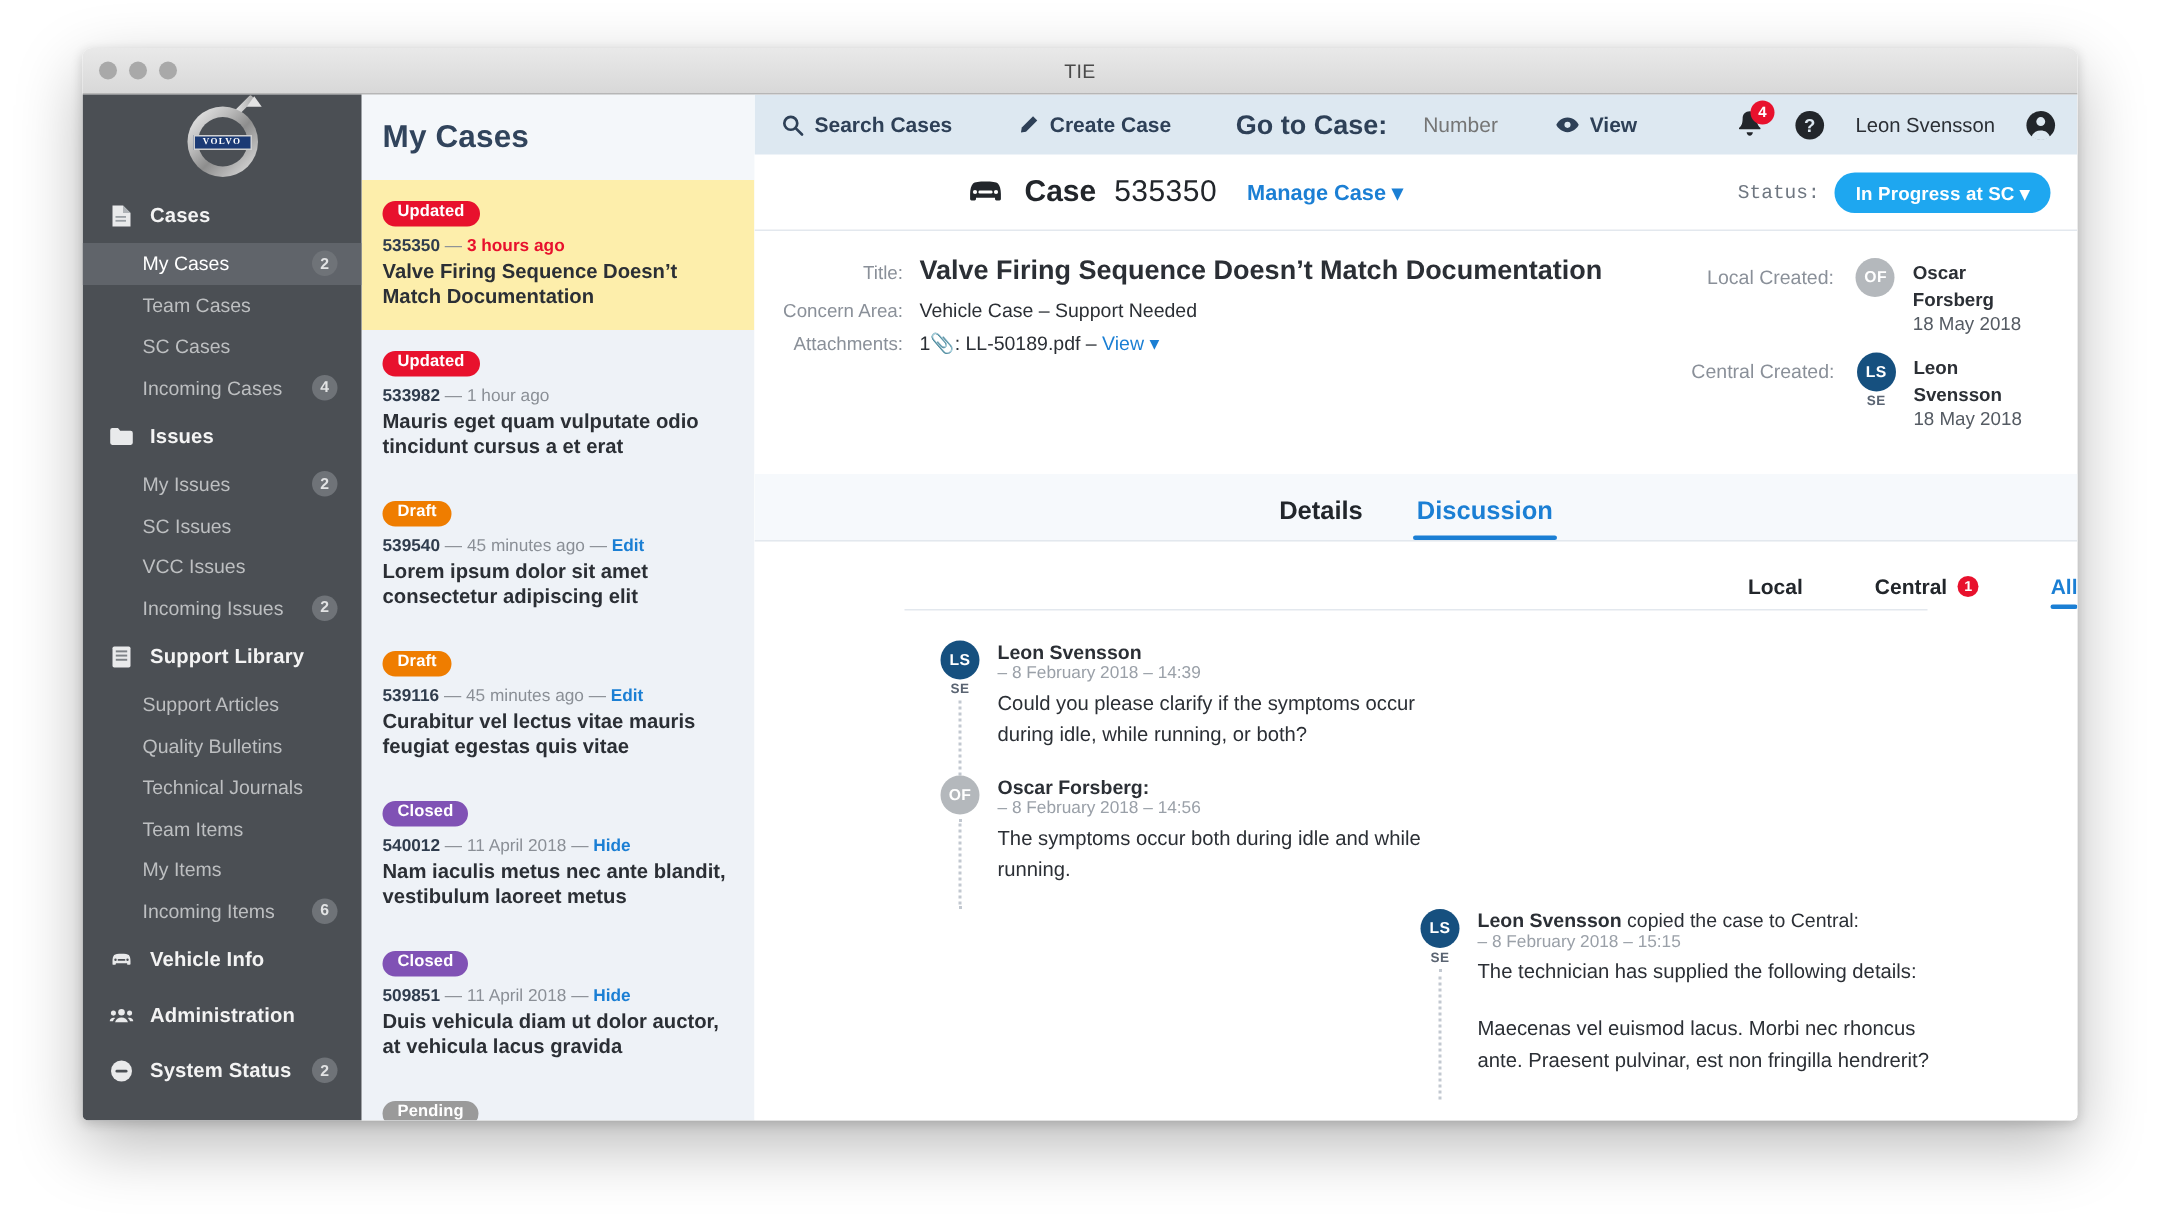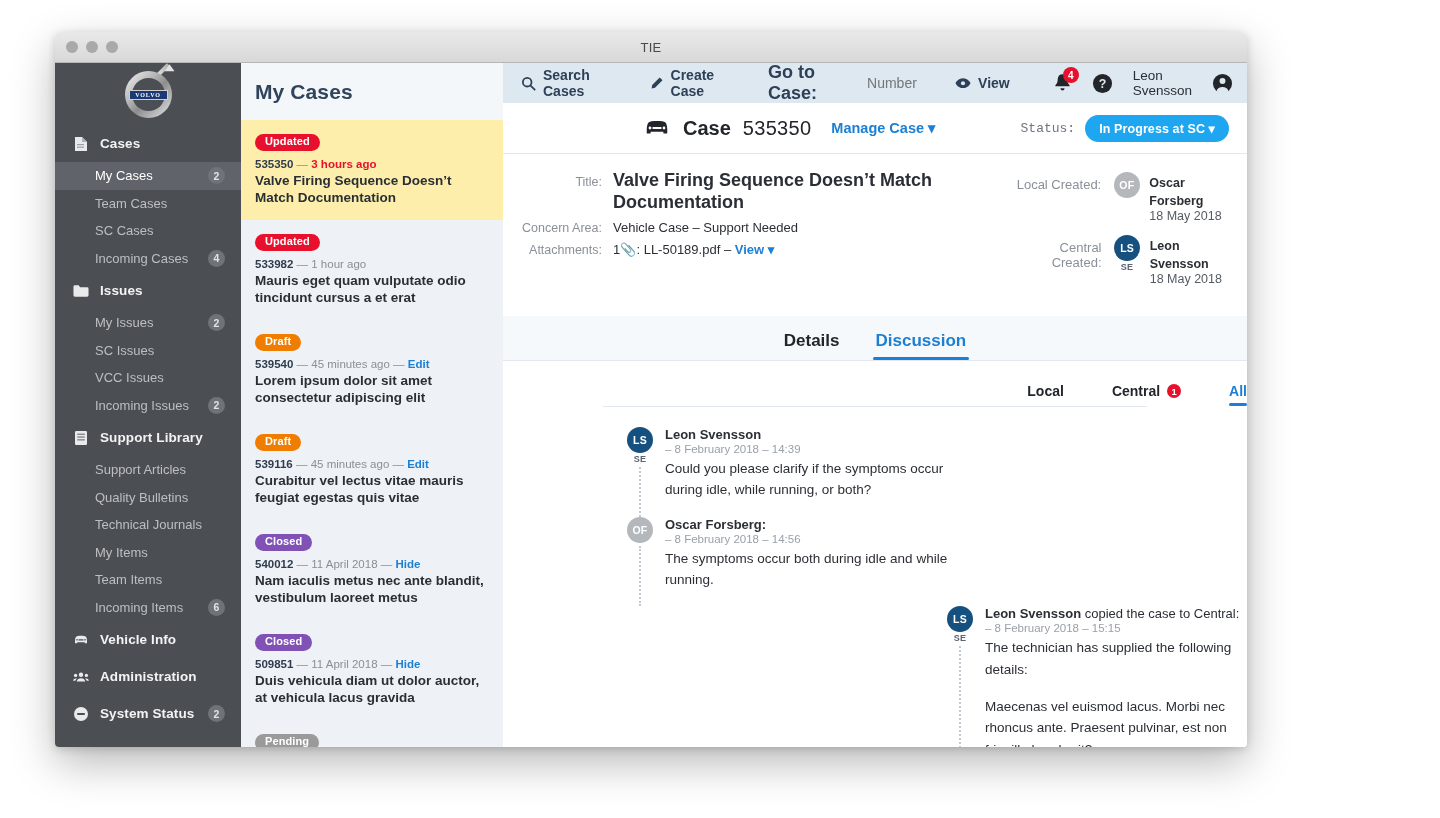--- a/index.html
+++ b/index.html
@@ -7,21 +7,21 @@
     width: 1440px; height: 818px;
     background: #ffffff;
     font-family: "Liberation Sans", sans-serif;
     overflow: hidden;
   }
 
   
   .desktop { position: relative; width: 1440px; height: 818px; background: #ffffff; }
   .window {
     position: absolute; left: 55px; top: 32px;
-    width: 1192px; height: 715px;
+    width: 1330px; height: 715px;
     border-radius: 6px 6px 4px 4px;
     background: #ffffff;
     box-shadow: 0 16px 44px rgba(0,0,0,0.28), 0 2px 8px rgba(0,0,0,0.16);
     overflow: hidden;
   }
   .titlebar {
     height: 31px; width: 100%;
     background: linear-gradient(180deg,#e9e9e9 0%, #d8d8d8 100%);
     border-bottom: 1px solid #b6b6b6;
     position: relative;
@@ -147,21 +147,21 @@
     background: #1ea7f0; color: #fff; font-size: 12.5px; font-weight: 700;
     border-radius: 14px; padding: 6px 14px; letter-spacing: 0.1px;
   }
 
   .case-info { display: flex; padding: 16px 18px 18px 0; flex: 0 0 auto; }
   .info-left { width: 620px; }
   .info-row { display: flex; margin-bottom: 7px; align-items: baseline; }
   .info-lbl { width: 110px; text-align: right; color: #8a9099; font-size: 12.5px; padding-right: 11px; flex: 0 0 110px; }
   .info-val { color: #2b2f35; font-size: 13px; }
   .info-val.title { font-size: 18px; font-weight: 700; line-height: 1.2; }
-  .info-val .lnk { color: #1b7fd4; font-weight: 700; }
+  .info-val .lnk { color: #1b7fd4; font-weight: 400; }
   .info-right { margin-left: auto; padding-top: 2px; }
   .created-row { display: flex; align-items: flex-start; margin-bottom: 12px; }
   .created-lbl { color: #8a9099; font-size: 13px; padding-right: 11px; text-align: right; width: 120px; padding-top: 5px; }
   .avatar-col { width: 34px; display: flex; flex-direction: column; align-items: center; }
   .avatar {
     width: 26px; height: 26px; border-radius: 50%;
     display: flex; align-items: center; justify-content: center;
     color: #fff; font-size: 10.5px; font-weight: 700; letter-spacing: 0.2px;
   }
   .avatar.grey { background: #b4b8bc; }
@@ -304,24 +304,24 @@
             <div class="nav-item">
               <span>Support Articles</span>
             </div>
             <div class="nav-item">
               <span>Quality Bulletins</span>
             </div>
             <div class="nav-item">
               <span>Technical Journals</span>
             </div>
             <div class="nav-item">
+              <span>Team Items</span>
+            </div>
+            <div class="nav-item">
               <span>My Items</span>
-            </div>
-            <div class="nav-item">
-              <span>Team Items</span>
             </div>
             <div class="nav-item">
               <span>Incoming Items</span>
               <span class="badge-pill">6</span>
             </div>
             <div class="nav-section">
               <span class="ico">
                 <svg width="18" height="12" viewBox="0 0 20 13">
                   <path d="M2.5 7.4c0-2.2.6-4.2 1.4-5C4.9 1.5 7 1.3 10 1.3s5.1.2 6.1 1.1c.8.8 1.4 2.8 1.4 5v2.4c0 .4-.3.7-.7.7h-1.4a.7.7 0 0 1-.7-.7v-.6H5.3v.6c0 .4-.3.7-.7.7H3.2a.7.7 0 0 1-.7-.7z" fill="#e9eaeb"></path>
                   <circle cx="5" cy="6.3" r="1" fill="#4b4f54"></circle>

